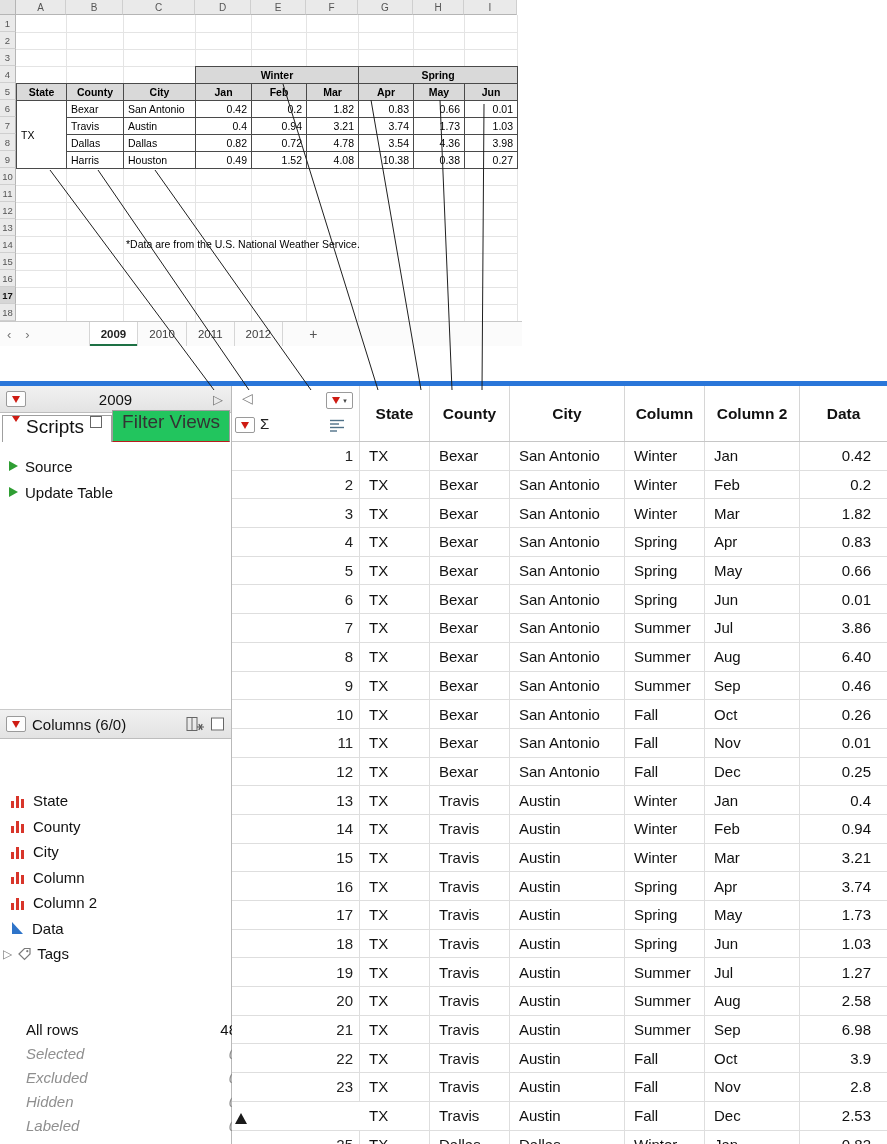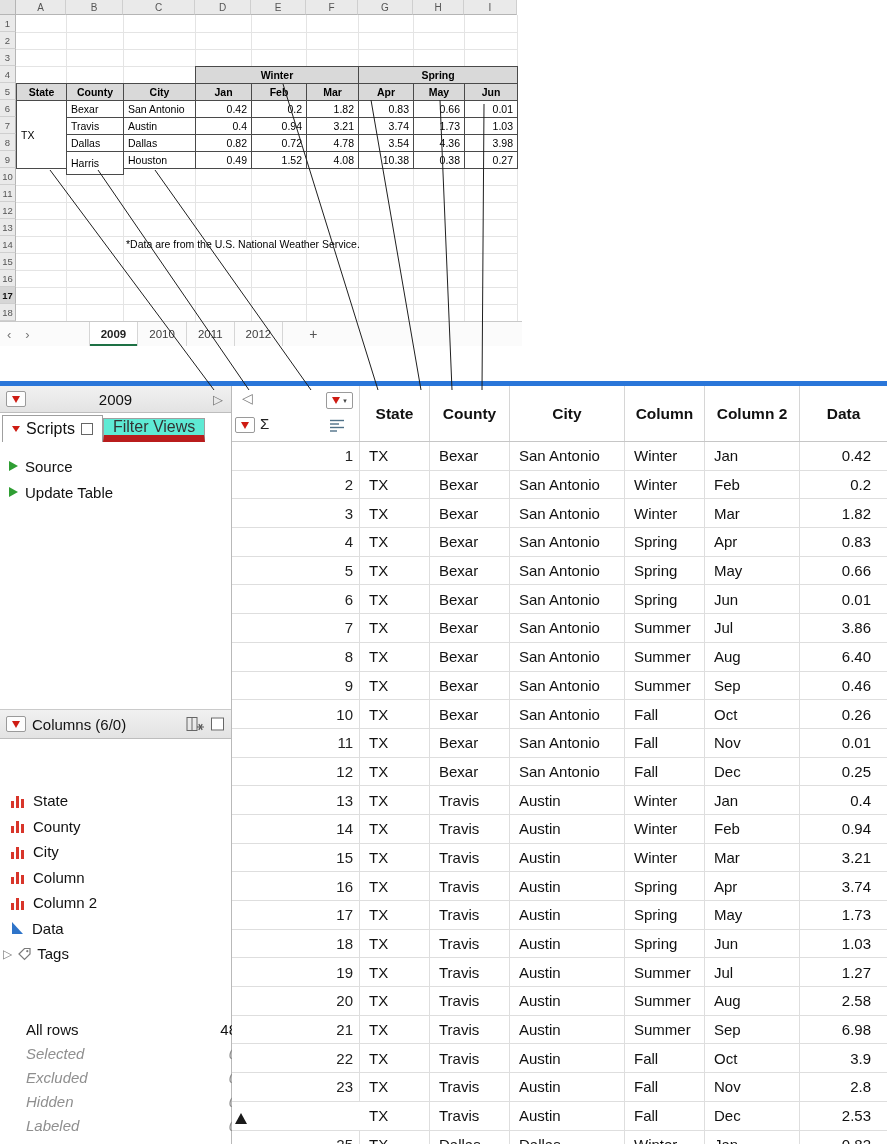--- a/index.html
+++ b/index.html
@@ -38,24 +38,24 @@
   #columns-header{top:323px;height:30px}
   #rows-header{top:600px;height:28px}
   .ptitle{position:absolute;left:0;right:0;top:50%;transform:translateY(-50%);text-align:center;font-size:15px;color:#111}
   .ctitle{position:absolute;left:32px;top:50%;transform:translateY(-50%);font-size:15px;color:#111}
   .rtri-btn{position:absolute;left:6px;top:50%;transform:translateY(-50%);width:20px;height:16px;border:1px solid #9a9a9a;border-radius:2px;background:#fdfdfd;display:flex;align-items:center;justify-content:center}
   .rtri{width:0;height:0;border-left:4.5px solid transparent;border-right:4.5px solid transparent;border-top:7.5px solid var(--jmp-red,#ce1b12)}
   .pexpand{position:absolute;right:8px;top:50%;transform:translateY(-50%);color:#777;font-size:13px}
   .pcheck{position:absolute;right:7px;top:50%;transform:translateY(-50%);width:13px;height:13px;border:1px solid #666;background:#fff}
   #columns-header .hicon{position:absolute;right:26px;top:50%;transform:translateY(-50%);display:flex}
   .ptabs{position:absolute;left:0;top:27px;width:231px;height:29px;display:flex;align-items:flex-end;padding-left:2px;background:#fff}
-  .ptab{display:flex;align-items:center;gap:6px;padding:0 9px;font-size:16px;color:#111;border:1px solid #9f9f9f;border-bottom:none;height:27px;background:#fff}
+  .ptab{display:flex;align-items:flex-start;gap:6px;padding:0 9px;font-size:19px;color:#111;border:1px solid #9f9f9f;border-bottom:none;height:27px;background:#fff}
   .ptab .tri{width:0;height:0;border-left:4px solid transparent;border-right:4px solid transparent;border-top:6.5px solid var(--jmp-red,#ce1b12)}
   .ptab .tcheck{width:12px;height:12px;border:1px solid #666;background:#fff}
-  .ptab.inactive{background:#5eead4;height:24px;color:#333;border-bottom:7px solid #b91c1c}
+  .ptab.inactive{background:#22c55e;height:32px;color:#333;border-bottom:1px solid #b91c1c}
   .script-item{position:absolute;left:9px;display:flex;align-items:center;gap:7px;font-size:15px;color:#111;height:26px}
   #script-source{top:67px}
   #script-update{top:93px}
   .gtri{width:0;height:0;border-top:5.5px solid transparent;border-bottom:5.5px solid transparent;border-left:9.5px solid var(--script-green,#2f9e33)}
   .filter-row{position:absolute;left:0;top:353px;width:231px;height:38px;border-bottom:1px solid #cfcfcf;display:flex;align-items:center;background:#fff}
   .filter-input{border:none;outline:none;width:110px;margin-left:9px;font-family:inherit;font-size:15px;color:#222;background:transparent}
   .filter-input::placeholder{color:#8f8f8f;font-style:italic;opacity:1}
   .search-wrap{display:flex;align-items:center;gap:3px;margin-right:9px}
   .caret{font-size:8px;color:#555}
   .filter-opt-btn{width:32px;height:25px;border:1px solid #a9a9a9;border-radius:3px;background:#fff;display:flex;align-items:center;justify-content:center;margin-right:8px}
@@ -188,21 +188,21 @@
       <div class="xl-cell num" style="left: 413px; top: 117px; width: 52px; height: 18px;">1.73</div>
       <div class="xl-cell num" style="left: 464px; top: 117px; width: 54px; height: 18px;">1.03</div>
       <div class="xl-cell" style="left: 66px; top: 134px; width: 58px; height: 18px;">Dallas</div>
       <div class="xl-cell" style="left: 123px; top: 134px; width: 73px; height: 18px;">Dallas</div>
       <div class="xl-cell num" style="left: 195px; top: 134px; width: 57px; height: 18px;">0.82</div>
       <div class="xl-cell num" style="left: 251px; top: 134px; width: 56px; height: 18px;">0.72</div>
       <div class="xl-cell num" style="left: 306px; top: 134px; width: 53px; height: 18px;">4.78</div>
       <div class="xl-cell num" style="left: 358px; top: 134px; width: 56px; height: 18px;">3.54</div>
       <div class="xl-cell num" style="left: 413px; top: 134px; width: 52px; height: 18px;">4.36</div>
       <div class="xl-cell num" style="left: 464px; top: 134px; width: 54px; height: 18px;">3.98</div>
-      <div class="xl-cell" style="left: 66px; top: 151px; width: 58px; height: 24px; text-align: center;">Harris</div>
+      <div class="xl-cell" style="left: 66px; top: 151px; width: 58px; height: 18px; text-align: center;">Harris</div>
       <div class="xl-cell" style="left: 123px; top: 151px; width: 73px; height: 18px;">Houston</div>
       <div class="xl-cell num" style="left: 195px; top: 151px; width: 57px; height: 18px;">0.49</div>
       <div class="xl-cell num" style="left: 251px; top: 151px; width: 56px; height: 18px;">1.52</div>
       <div class="xl-cell num" style="left: 306px; top: 151px; width: 53px; height: 18px;">4.08</div>
       <div class="xl-cell num" style="left: 358px; top: 151px; width: 56px; height: 18px;">10.38</div>
       <div class="xl-cell num" style="left: 413px; top: 151px; width: 52px; height: 18px;">0.38</div>
       <div class="xl-cell num" style="left: 464px; top: 151px; width: 54px; height: 18px;">0.27</div>
     </div>
   <div class="xl-note" style="left: 126px; top: 238px;">*Data are from the U.S. National Weather Service.</div>
   <div class="xl-tabbar">

